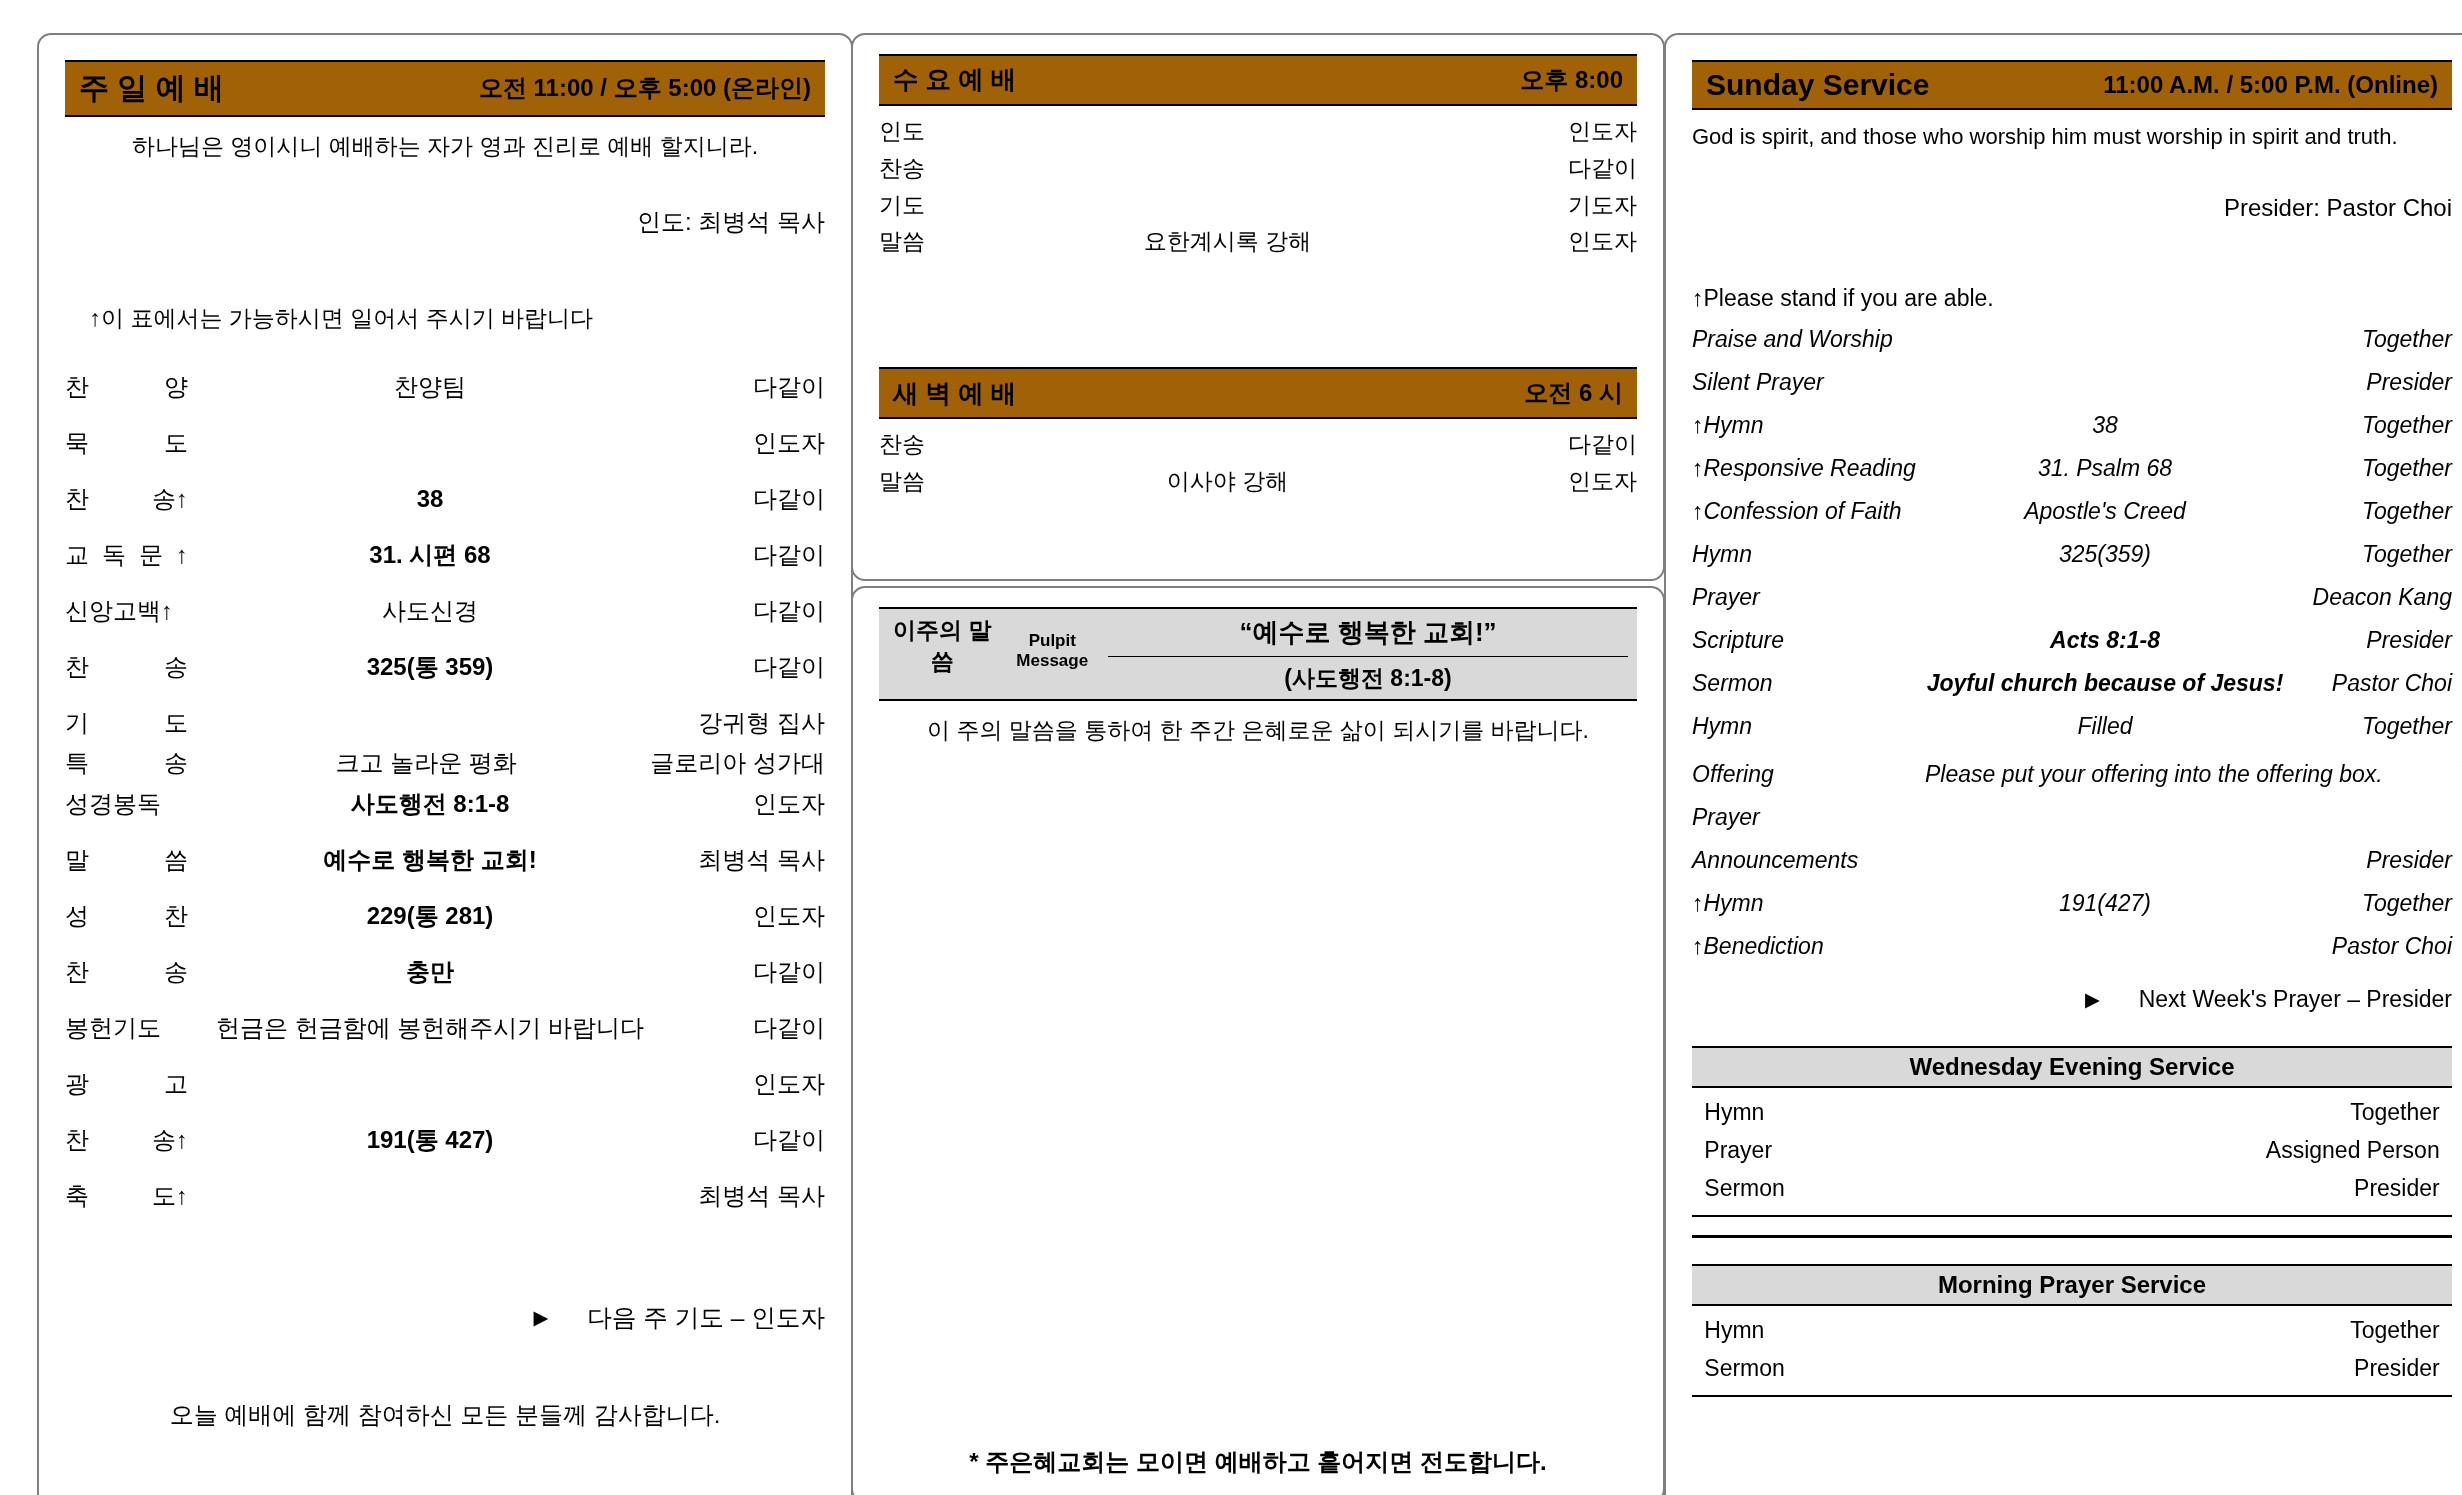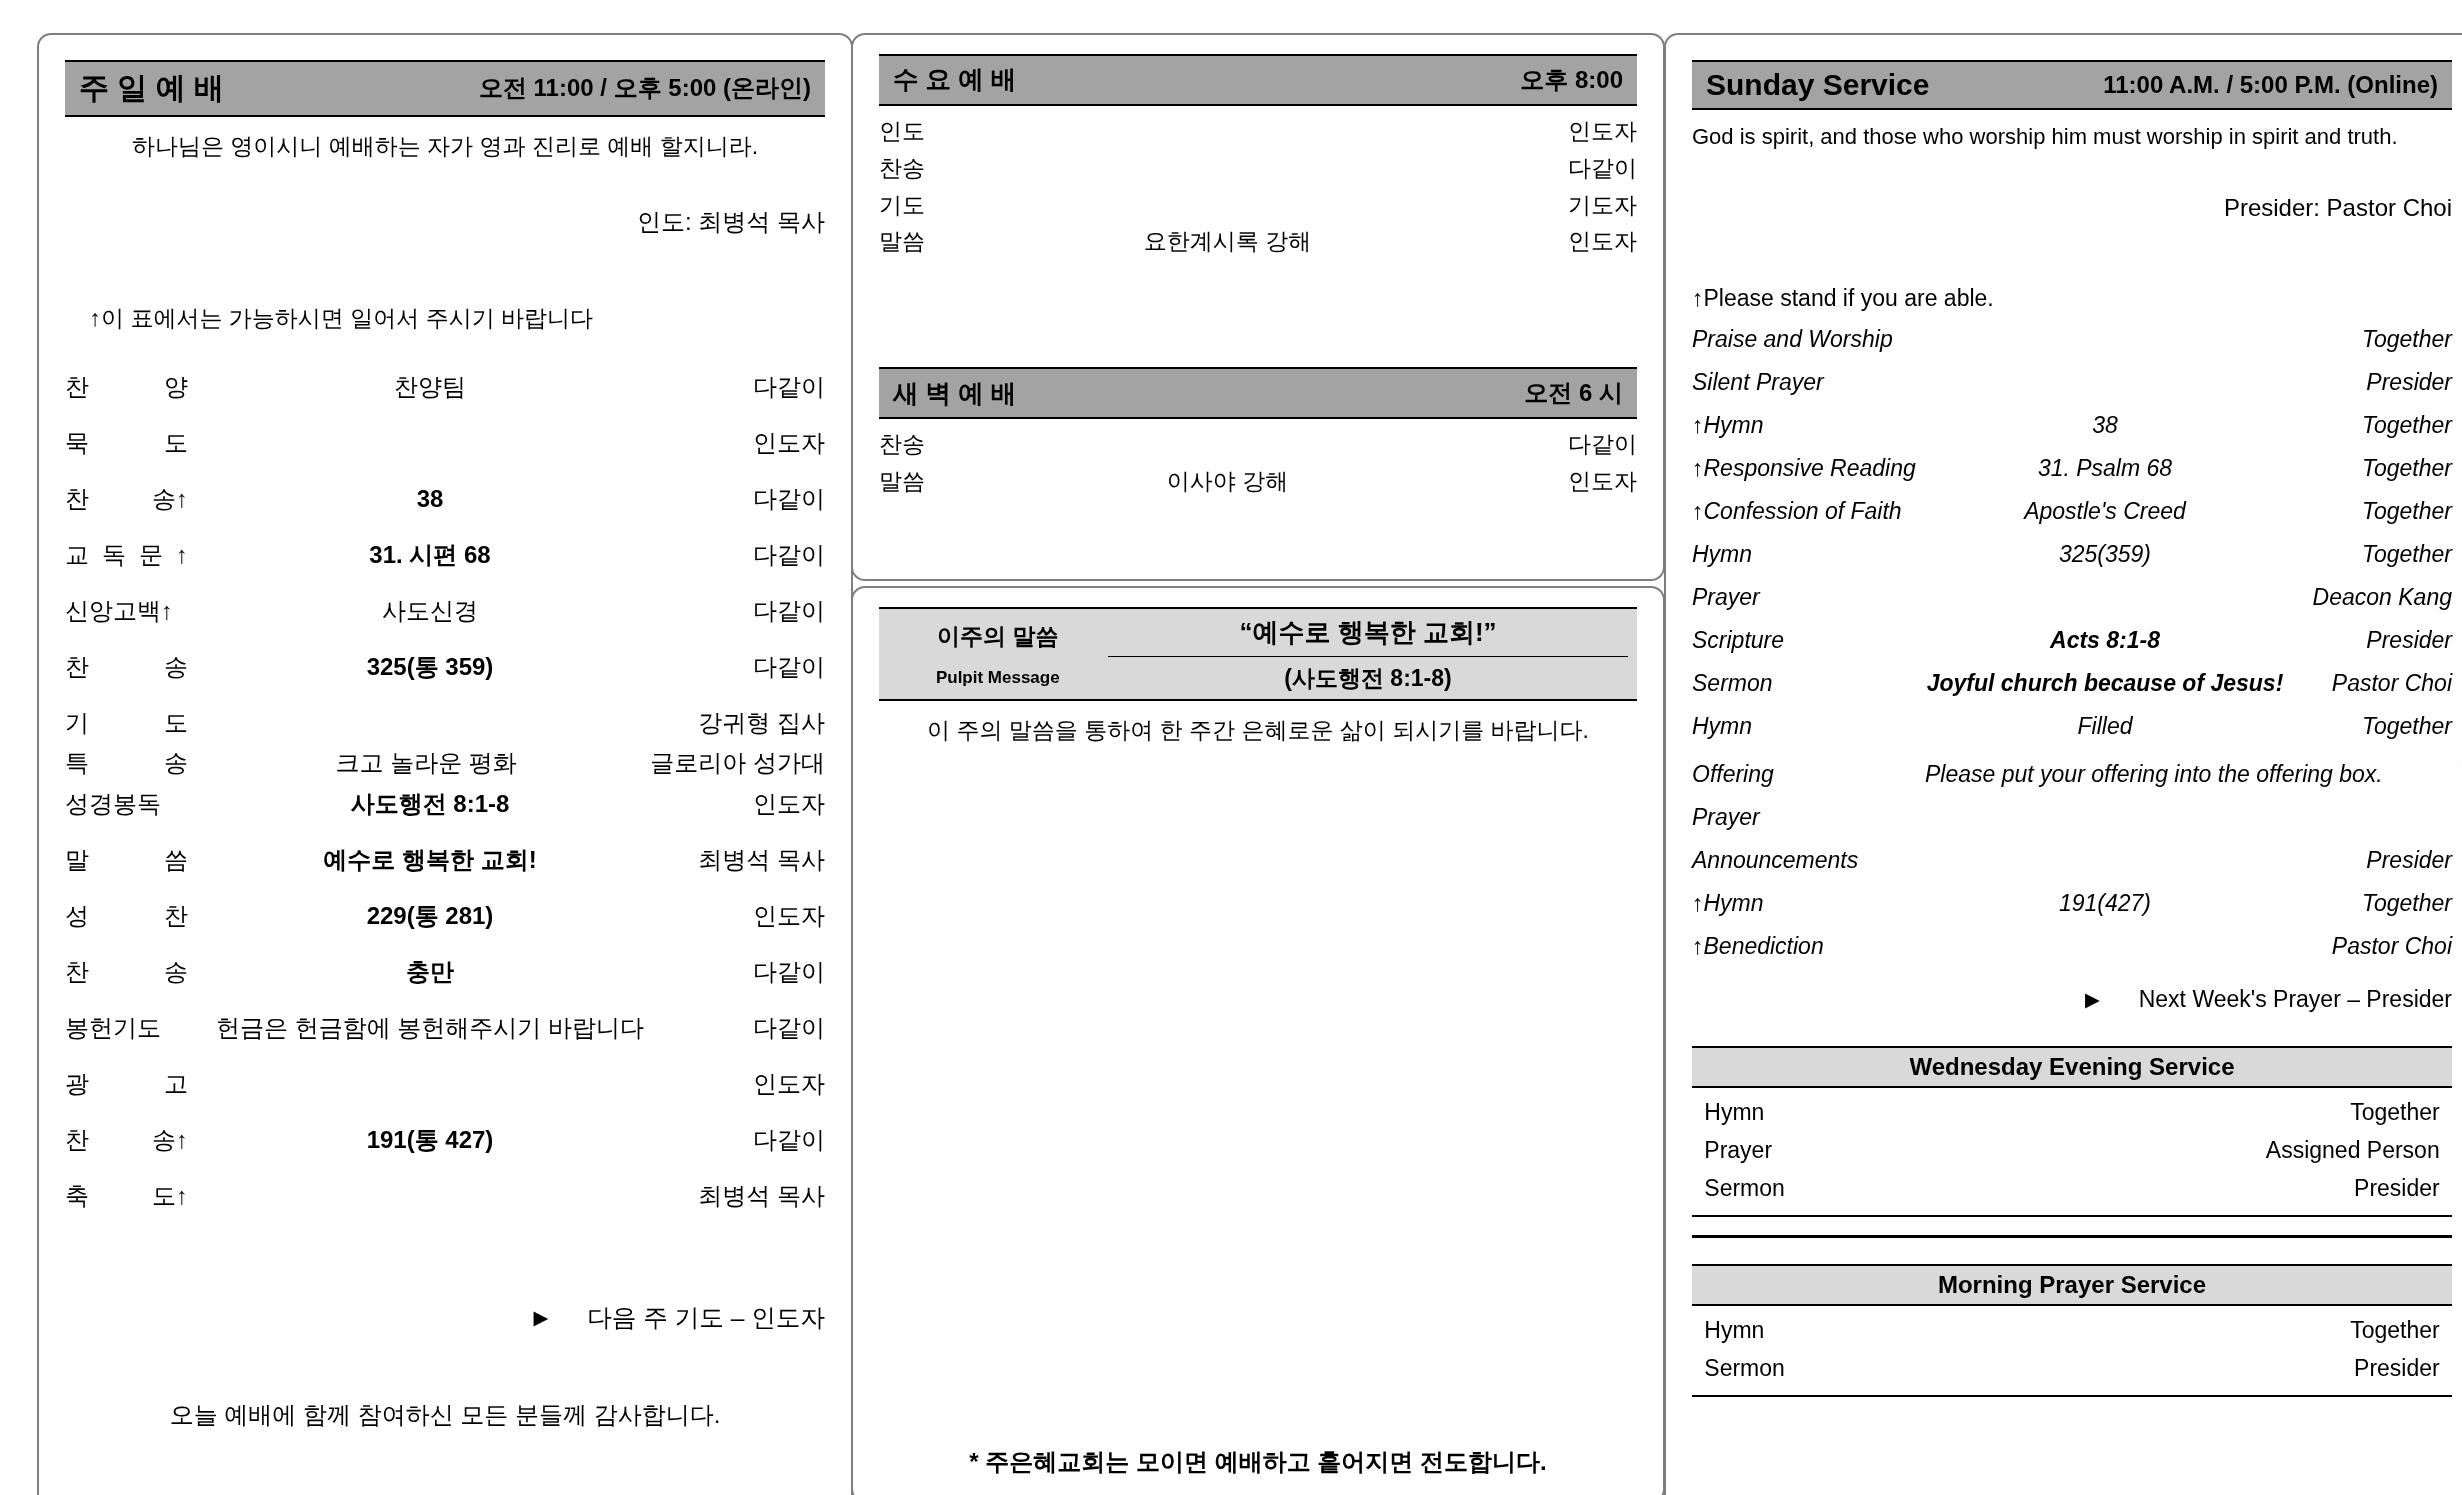--- a/index.html
+++ b/index.html
@@ -6,21 +6,21 @@
   body{
     width:2462px;height:1495px;position:relative;background:#ffffff;
     font-family:"Liberation Sans","DejaVu Sans",sans-serif;color:#000;
   }
   .panel{position:absolute;background:#fff;border:2.6px solid #7f7f7f;border-radius:14px;}
   .panel-left{left:37px;top:33px;width:760px;height:1426px;padding:24.6px 26px;}
   .panel-mid-top{left:851px;top:33px;width:758px;height:505px;padding:19.3px 26px;}
   .panel-mid-bottom{left:851px;top:586px;width:758px;height:874px;padding:19.3px 26px;}
   .panel-right{left:1664px;top:33px;width:760px;height:1426px;padding:24.6px 26px;}
 
-  .hdr{background:#a3a3a3;border-top:2.6px solid #000;border-bottom:2.6px solid #000;
+  .hdr{background:#a16207;border-top:2.6px solid #000;border-bottom:2.6px solid #000;
        display:flex;justify-content:space-between;align-items:center;padding:6.2px 14px;}
   .hdr-title{font-weight:bold;font-size:30px;}
   .hdr-time{font-weight:bold;font-size:24px;}
   .hdr-sm .hdr-title{font-size:25.5px;}
 
   .center{text-align:center;}
   .right{text-align:right;}
   .bold{font-weight:bold;}
 
   .verse{font-size:23px;margin-top:14px;}
@@ -39,21 +39,21 @@
   .next-week .marker{font-size:19.3px;}
   .thanks{font-size:24px;margin-top:65px;}
 
   .mid-rows{margin-top:12.3px;}
   .mid-rows .row{height:28px;margin-bottom:8.8px;font-size:23px;}
   .mid-rows .col-label{flex:none;width:106px;}
   .dawn-hdr{margin-top:111px;}
 
   .pulpit-hdr{background:#d9d9d9;border-top:2.6px solid #000;border-bottom:2.6px solid #000;
               display:flex;align-items:stretch;padding:5.3px 8.8px;}
-  .pulpit-left{width:220px;display:flex;flex-direction:column;justify-content:center;text-align:center;font-weight:bold;}
+  .pulpit-left{width:220px;display:flex;justify-content:center;text-align:center;font-weight:bold;}
   .pulpit-left .kr{font-size:23px;}
   .pulpit-left .en{font-size:17px;margin-top:16px;}
   .pulpit-right{flex:1;text-align:center;font-weight:bold;}
   .pulpit-right .msg{font-size:26px;border-bottom:1.8px solid #000;padding-bottom:6.2px;}
   .pulpit-right .scr{font-size:23px;padding-top:6.2px;}
   .pulpit-note{font-size:23px;margin-top:14px;}
   .pulpit-footer{position:absolute;left:0;right:0;bottom:23px;font-size:24px;font-weight:bold;text-align:center;}
 
   .en-verse{font-size:22px;margin-top:14px;text-align:left;}
   .en-stand{font-size:23px;margin-top:63px;}

